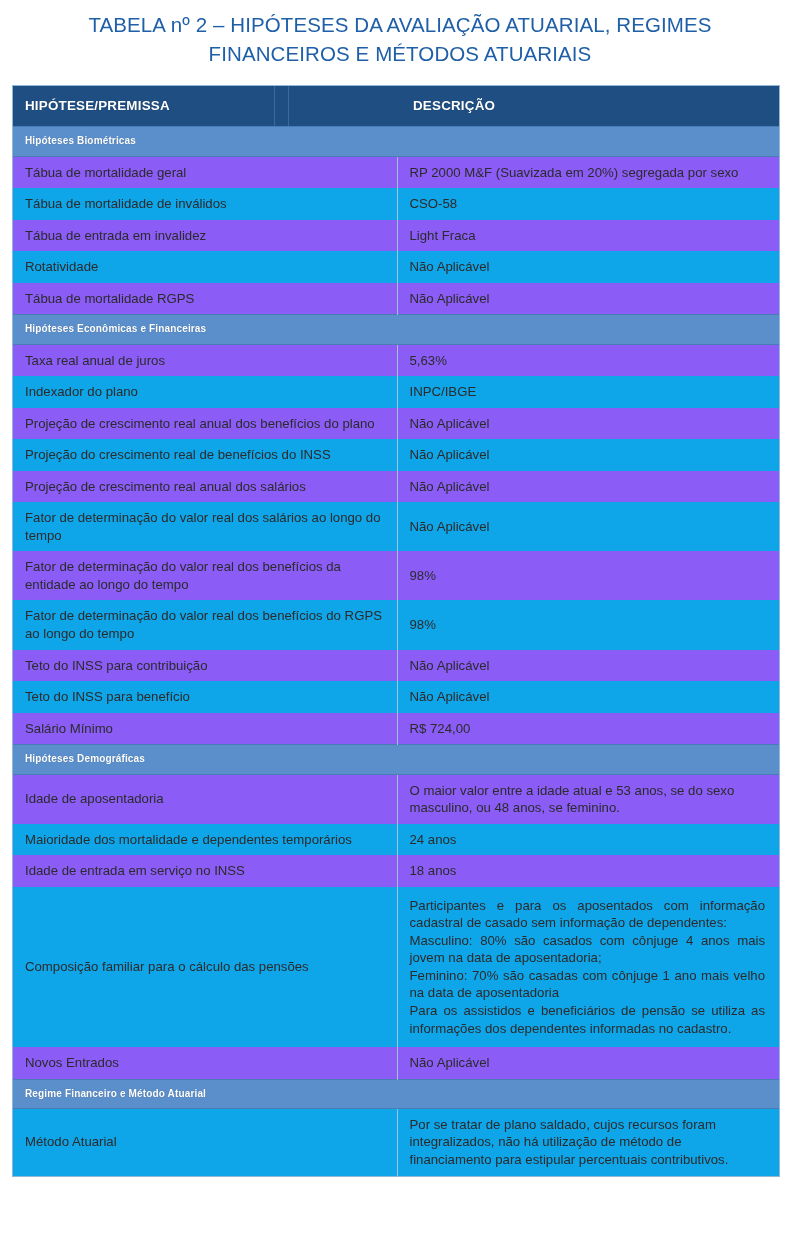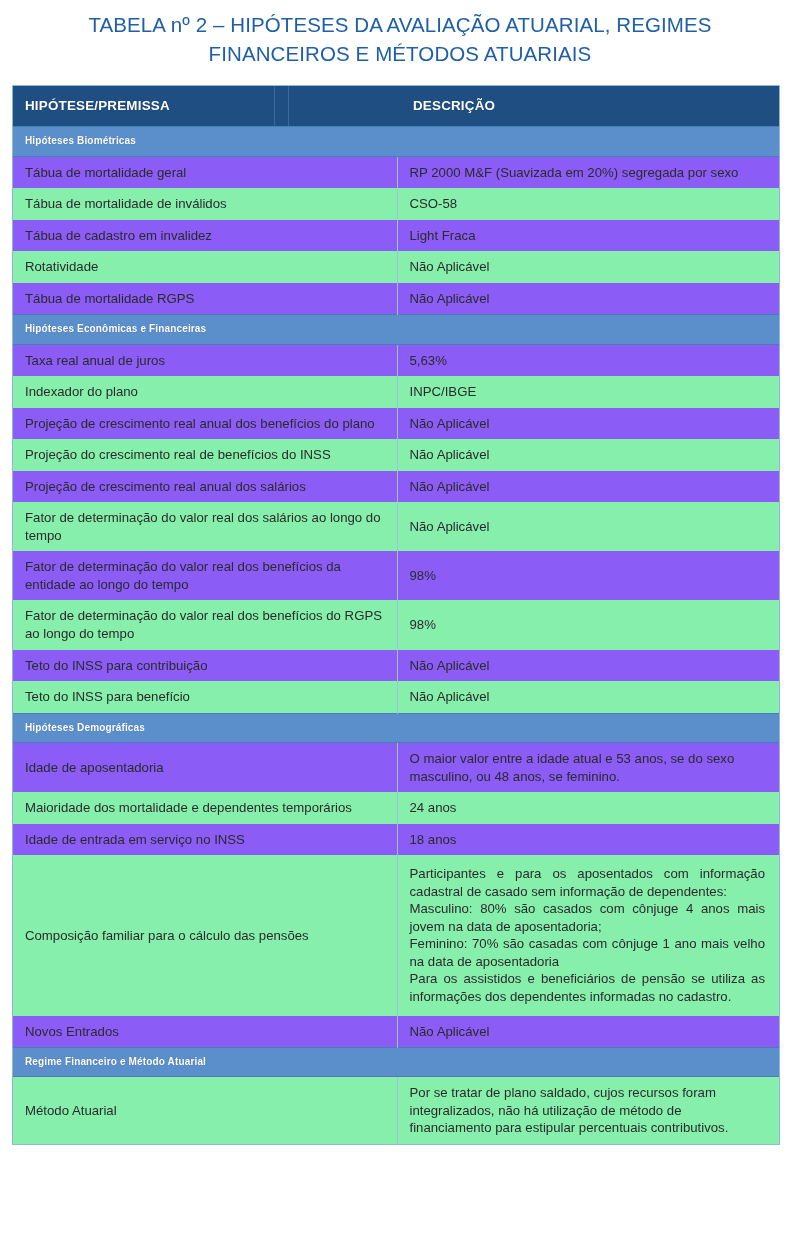--- a/index.html
+++ b/index.html
@@ -104,21 +104,21 @@
     border: none;
     line-height: 1.33;
     color: #2B2B2B;
   }
   tbody td.term {
     border-right: 1px solid #9DC3DD;
   }
   tbody td.desc {
     padding-right: 14px;
   }
-  tr.shade td { background: #86efac; }
+  tr.shade td { background: #0ea5e9; }
   tr.plain td { background: #8b5cf6; }
 
   tr.tall td { padding-top: 10px; padding-bottom: 10px; }
 
   td.desc.justify { text-align: justify; }
 
   .nowrap-pre { white-space: pre-line; }
 </style>
 </head>
 <body>
@@ -145,21 +145,21 @@
           </tr>
           <tr class="plain">
             <td class="term">Tábua de mortalidade geral</td>
             <td class="desc">RP 2000 M&amp;F (Suavizada em 20%) segregada por sexo</td>
           </tr>
           <tr class="shade">
             <td class="term">Tábua de mortalidade de inválidos</td>
             <td class="desc">CSO-58</td>
           </tr>
           <tr class="plain">
-            <td class="term">Tábua de cadastro em invalidez</td>
+            <td class="term">Tábua de entrada em invalidez</td>
             <td class="desc">Light Fraca</td>
           </tr>
           <tr class="shade">
             <td class="term">Rotatividade</td>
             <td class="desc">Não Aplicável</td>
           </tr>
           <tr class="plain">
             <td class="term">Tábua de mortalidade RGPS</td>
             <td class="desc">Não Aplicável</td>
           </tr>
@@ -198,20 +198,24 @@
             <td class="term">Fator de determinação do valor real dos benefícios do RGPS ao longo do tempo</td>
             <td class="desc">98%</td>
           </tr>
           <tr class="plain">
             <td class="term">Teto do INSS para contribuição</td>
             <td class="desc">Não Aplicável</td>
           </tr>
           <tr class="shade">
             <td class="term">Teto do INSS para benefício</td>
             <td class="desc">Não Aplicável</td>
+          </tr>
+          <tr class="plain">
+            <td class="term">Salário Mínimo</td>
+            <td class="desc">R$ 724,00</td>
           </tr>
           <tr class="section-row">
             <td colspan="2">Hipóteses Demográficas</td>
           </tr>
           <tr class="plain">
             <td class="term">Idade de aposentadoria</td>
             <td class="desc">O maior valor entre a idade atual e 53 anos, se do sexo masculino, ou 48 anos, se feminino.</td>
           </tr>
           <tr class="shade">
             <td class="term">Maioridade dos mortalidade e dependentes temporários</td>

